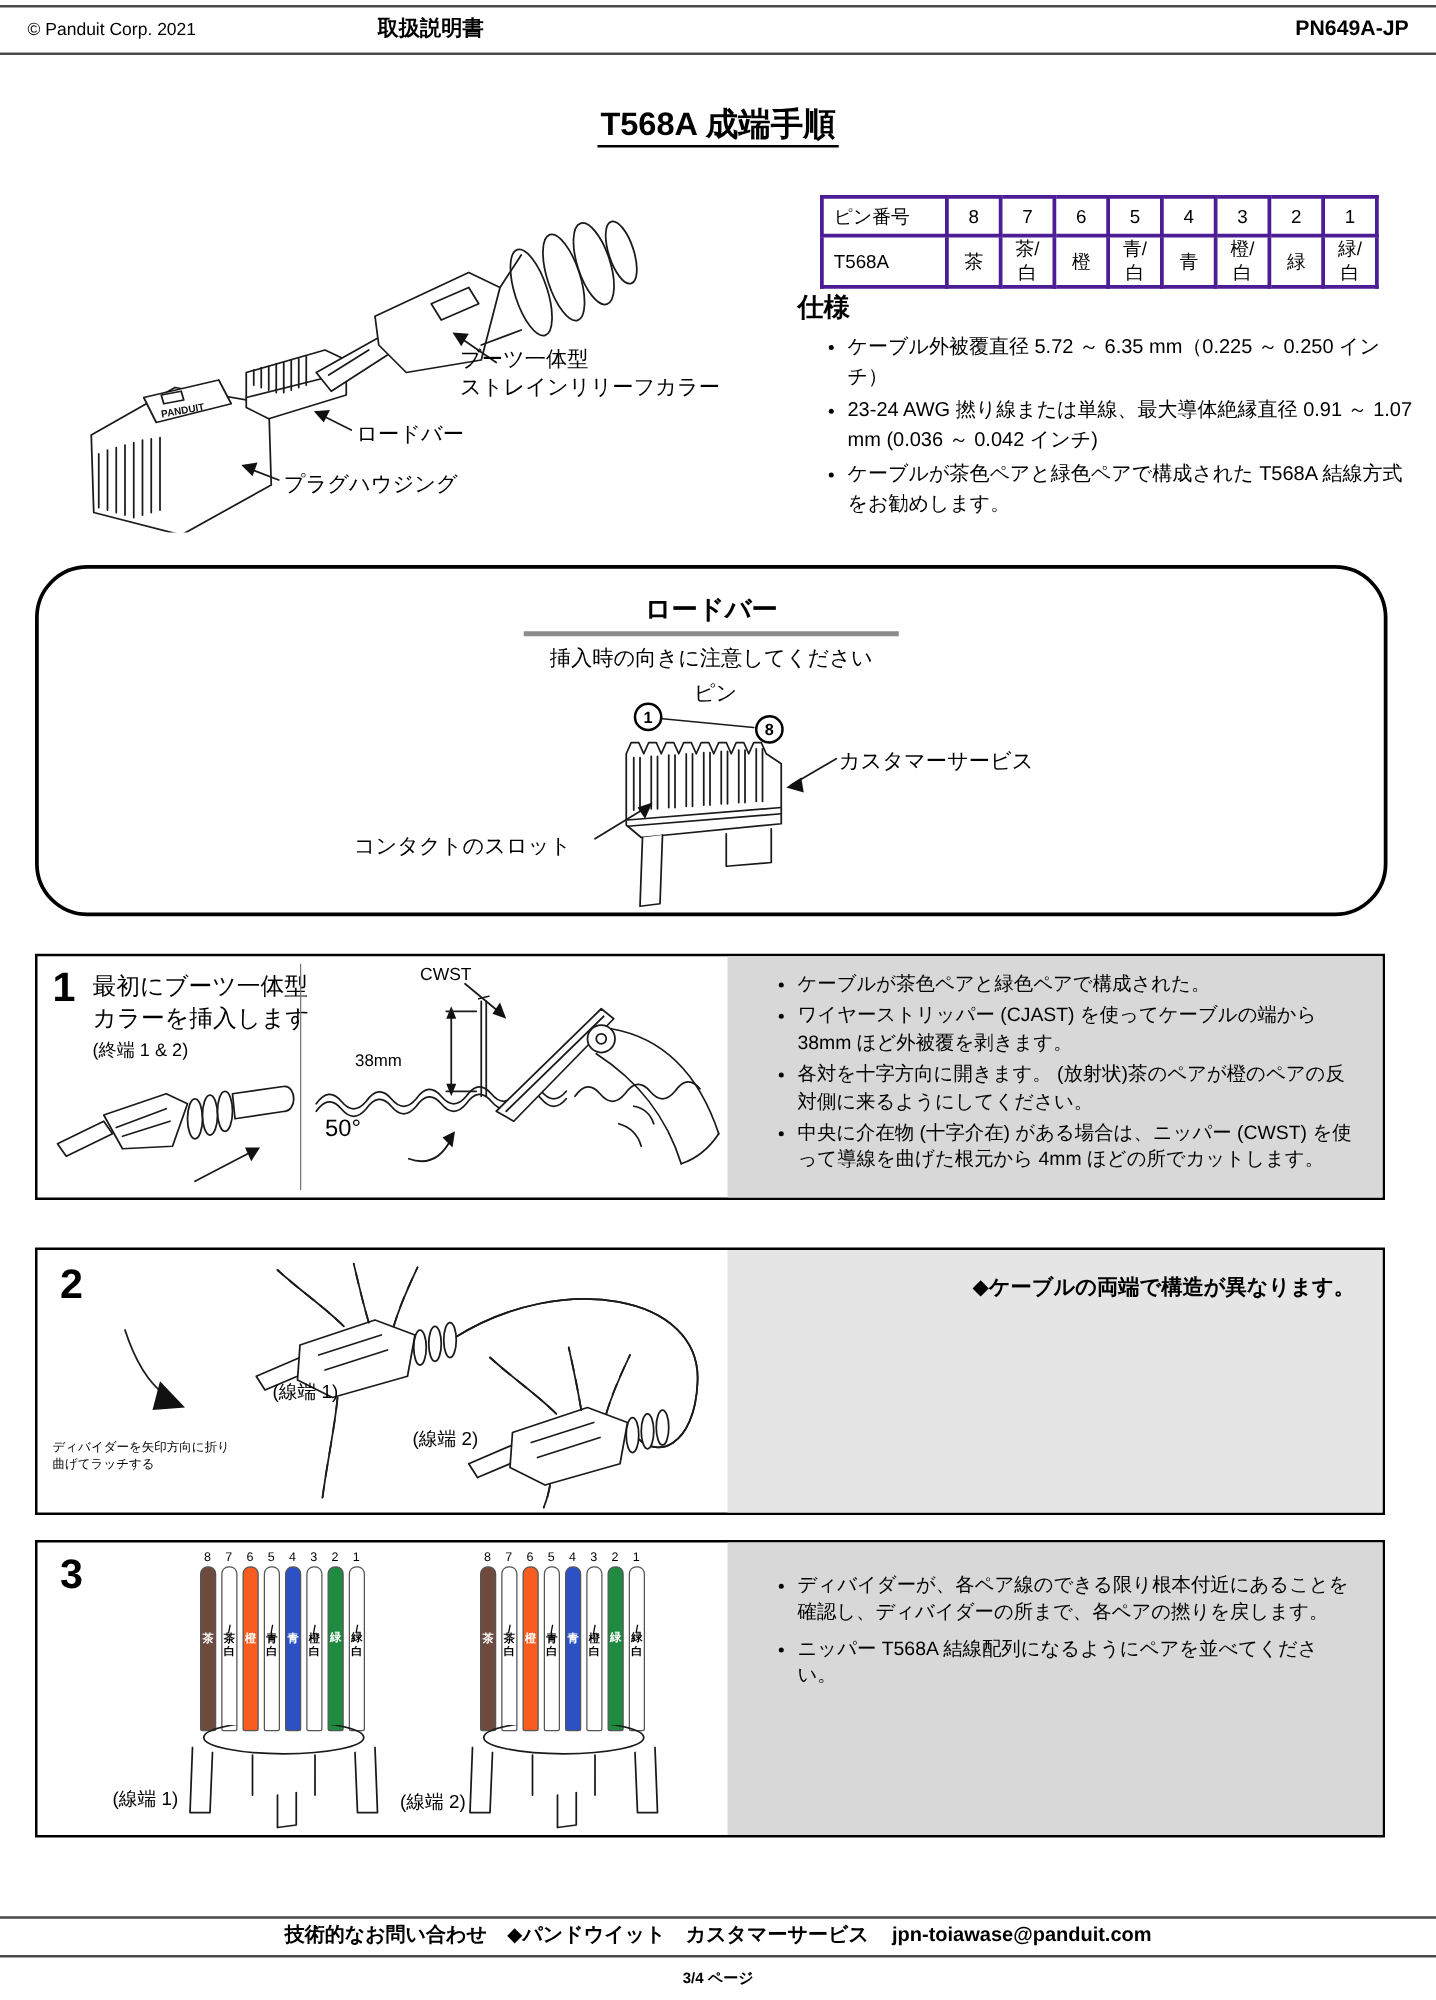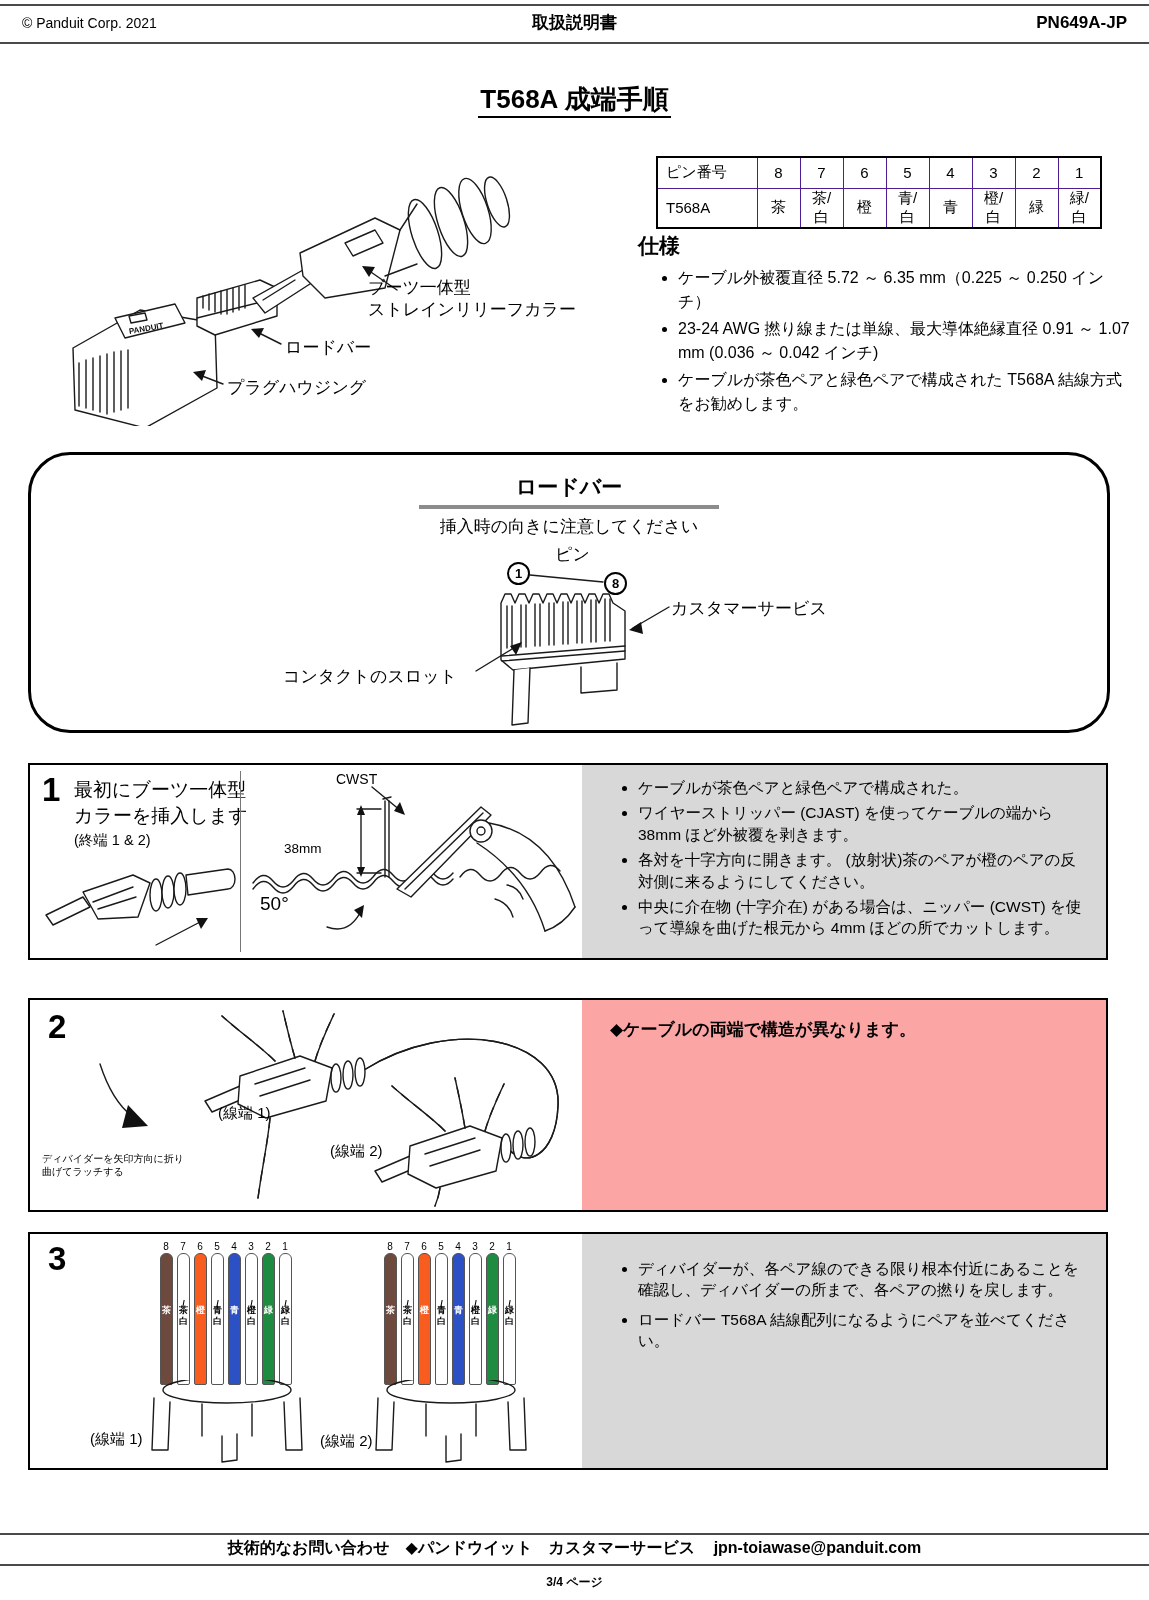--- a/index.html
+++ b/index.html
@@ -4,28 +4,28 @@
 <style>
   * { margin:0; padding:0; box-sizing:border-box; }
   html,body { width:1149px; height:1600px; }
   body { position:relative; background:#fff; color:#000;
          font-family:"Liberation Sans","DejaVu Sans",sans-serif; overflow:hidden; }
   .abs { position:absolute; }
   .hline { position:absolute; left:0; right:0; border-top:2px solid #4a4a4a; }
   
   .hdr { position:absolute; top:11px; left:22px; right:22px; display:flex; align-items:center; }
   .hdr .l { font-size:14px; width:280px; }
-  .hdr .c { flex:1; text-align:center; font-size:17px; font-weight:bold; }
+  .hdr .c { flex:1; font-size:17px; font-weight:bold; }
   .hdr .r { width:280px; text-align:right; font-size:17px; font-weight:bold; }
   
   .title-wrap { position:absolute; top:82px; left:0; right:0; text-align:center; }
   .title-wrap span { font-size:26px; font-weight:bold; border-bottom:2px solid #000; padding:0 2px 2px; }
   
   table.pins { position:absolute; left:656px; top:156px; border-collapse:collapse; table-layout:fixed; }
-  table.pins td { border:1px solid #4c1d95; height:31px; text-align:center; font-size:15px; padding:0 4px; }
+  table.pins td { border:3px solid #4c1d95; height:31px; text-align:center; font-size:15px; padding:0 4px; }
   table.pins { border:2px solid #000; }
   td.w1 { width:100px; text-align:left !important; padding-left:8px !important; }
   td.w2 { width:43px; }
   
   .specs { position:absolute; left:638px; top:232px; width:492px; }
   .specs h2 { font-size:21px; font-weight:bold; margin-bottom:6px; }
   .specs ul { list-style:disc outside; padding-left:40px; }
   .specs li { font-size:16px; line-height:1.5; margin-bottom:3px; }
   
   svg.art path, svg.art line, svg.art ellipse, svg.art circle, svg.art rect, svg.art polyline
@@ -265,21 +265,21 @@
     <path d="M395,122 C392,104 389,90 385,72" stroke="#c9c9c9" stroke-width="4"></path>
     <path d="M395,122 C392,104 389,90 385,72" stroke-width="4" stroke-dasharray="9 7" stroke="#f85c1e"></path>
     <path d="M415,125 C420,108 426,95 434,78" stroke="#c9c9c9" stroke-width="4"></path>
     <path d="M415,125 C420,108 426,95 434,78" stroke-width="4" stroke-dasharray="9 7" stroke="#6e4a3e"></path>
     <path d="M370,182 C369,189 367,195 365,200" stroke="#c9c9c9" stroke-width="4.5"></path>
     <path d="M370,182 C369,189 367,195 365,200" stroke-width="4.5" stroke-dasharray="10 8" stroke="#2b51c4"></path>
   </svg>
   <div class="small-lbl" style="left:188px;top:104px">(線端 1)</div>
   <div class="small-lbl" style="left:300px;top:142px">(線端 2)</div>
   <div class="abs" style="left:12px;top:152px;width:146px;font-size:10px;line-height:1.3">ディバイダーを矢印方向に折り曲げてラッチする</div>
-  <div class="graycol" style="padding: 18px 22px 6px 40px; background: #fca5a5;">
+  <div class="graycol" style="padding: 18px 22px 6px 40px; background: #e5e5e5; text-align: right;">
     <div style="font-size:17px;font-weight:bold;margin-bottom:14px;margin-left:-12px">◆ケーブルの両端で構造が異なります。</div>
   </div>
 </div>
 
 <div class="stepbox" style="top:1232px;height:238px">
   <div class="stepnum" style="left:18px;top:6px">3</div>
 
   <div class="wires" style="left:128px;top:6px">
     <div class="wirecol">
         <div class="wirenum">8</div>
@@ -388,21 +388,21 @@
   </div>
   <svg class="art abs" style="left:336px;top:146px" width="170" height="88" viewBox="0 0 170 88">
     <ellipse cx="85" cy="10" rx="64" ry="13"></ellipse>
     <path d="M12,18 L10,70 L26,70 L28,22 M142,22 L144,70 L160,70 L158,18 M60,24 L60,56 M110,24 L110,56 M80,56 L80,82 L95,80 L95,54"></path>
   </svg>
   <div class="small-lbl" style="left:290px;top:198px">(線端 2)</div>
 
   <div class="graycol" style="padding: 24px 22px 6px 30px; background: rgb(216, 216, 216);">
     <ul>
       <li style="margin-bottom:8px">ディバイダーが、各ペア線のできる限り根本付近にあることを確認し、ディバイダーの所まで、各ペアの撚りを戻します。</li>
-      <li>ロードバー T568A 結線配列になるようにペアを並べてください。</li>
+      <li>ニッパー T568A 結線配列になるようにペアを並べてください。</li>
     </ul>
   </div>
 </div>
 
 <div class="hline" style="top:1533px"></div>
 <div class="foot-contact">
   <span>技術的なお問い合わせ　◆パンドウイット　カスタマーサービス</span>
   <span style="margin-left:14px">jpn-toiawase@panduit.com</span>
 </div>
 <div class="hline" style="top:1564px"></div>

